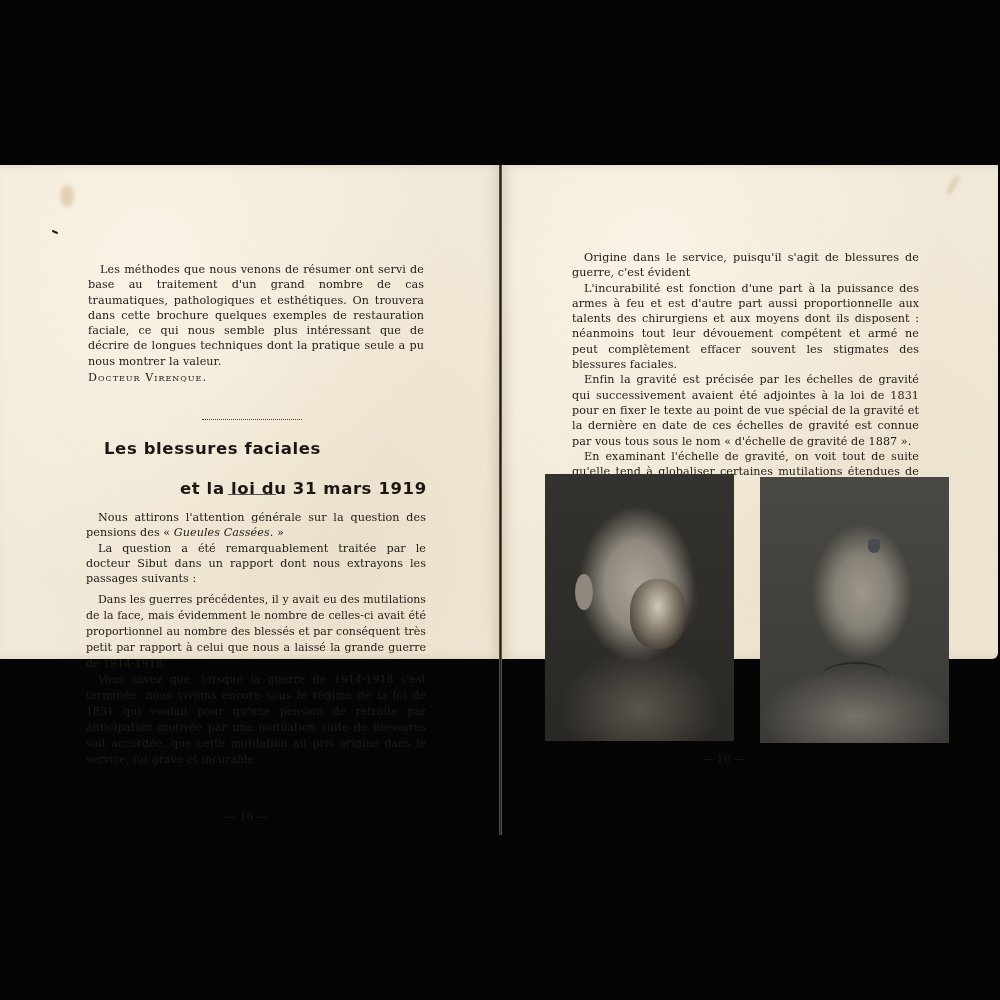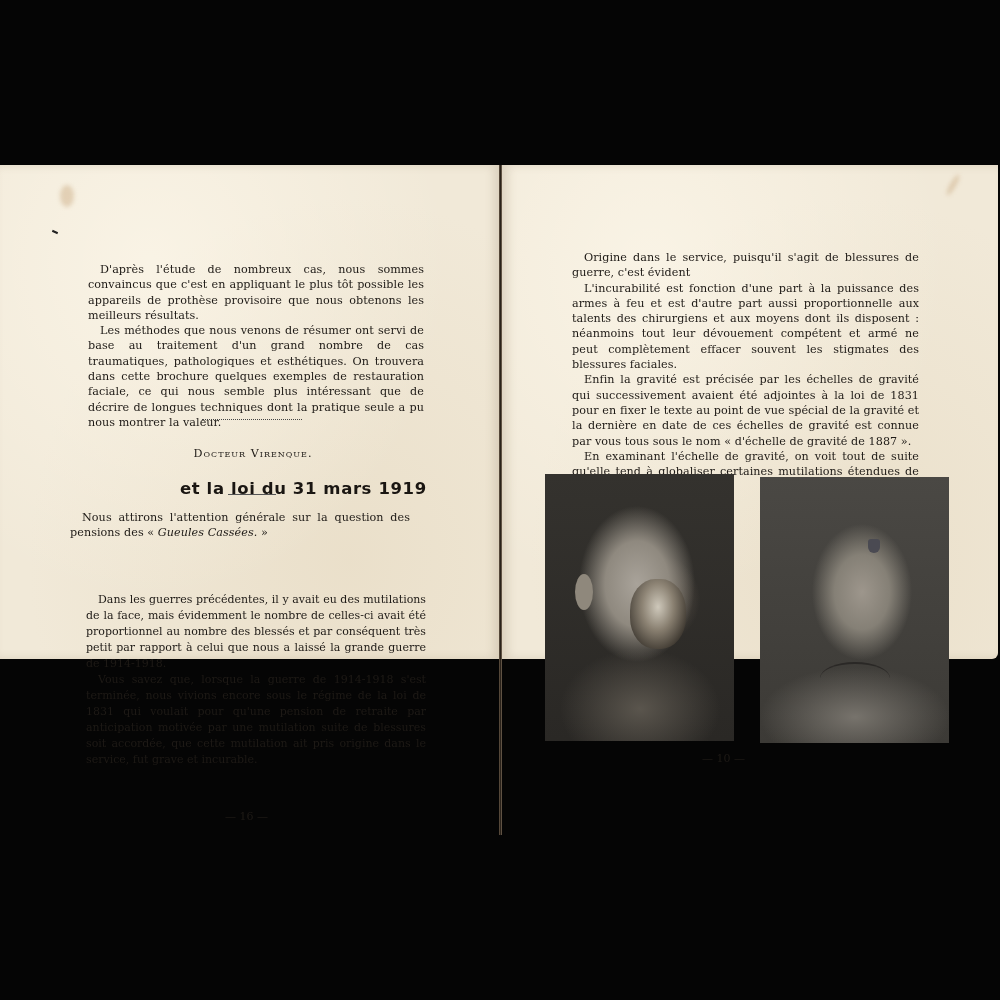--- a/index.html
+++ b/index.html
@@ -64,25 +64,25 @@
       font-size: 11.2px;
       line-height: 15.3px;
       text-align: justify;
       letter-spacing: 0.05px;
     }
     .text-block p {
       margin: 0;
       text-indent: 12px;
     }
     .signature {
-      text-align: center;
+      text-align: left;
       font-variant: small-caps;
       letter-spacing: 1px;
       padding-right: 6px;
-      margin-top: 16px;
+      margin-top: 1px;
     }
     .rule-wavy {
       position: absolute;
       height: 0;
       border-top: 1px dotted #444;
     }
     .rule-solid {
       position: absolute;
       height: 0;
       border-top: 1px solid #555;
@@ -167,33 +167,34 @@
 </head>
 <body>
 
 <div class="scene">
 
   <div class="page page-left">
     <div class="stain" style="left:60px;top:20px;width:14px;height:22px;"></div>
     <div class="speck" style="left:52px;top:66px;"></div>
 
     <div class="text-block" style="left:88px;top:97px;width:336px;">
-      <p>D'après l'étude de nombreux cas, nous sommes convaincus que c'est en appliquant le plus tôt possible les appareils de prothèse provisoire que nous obtenons les meilleurs résultats.</p>
       <p>Les méthodes que nous venons de résumer ont servi de base au traitement d'un grand nombre de cas traumatiques, pathologiques et esthétiques. On trouvera dans cette brochure quelques exemples de restauration faciale, ce qui nous semble plus intéressant que de décrire de longues techniques dont la pratique seule a pu nous montrer la valeur.</p>
       <div class="signature">Docteur Virenque.</div>
     </div>
 
     <div class="rule-wavy" style="left:202px;top:254px;width:100px;"></div>
 
+    <div class="heading" style="left:104px;top:274px;">Les blessures faciales</div>
     <div class="heading" style="left:180px;top:314px;">et la loi du 31 mars 1919</div>
 
     <div class="rule-solid" style="left:228px;top:329px;width:48px;"></div>
 
-    <div class="text-block" style="left:70px;top:345px;width:340px;">
+    <div class="text-block" style="left:86px;top:345px;width:340px;">
       <p><span>Nous attirons l'attention générale sur la question des pensions des « </span><i>Gueules Cassées.</i><span> »</span></p>
+      <p>La question a été remarquablement traitée par le docteur Sibut dans un rapport dont nous extrayons les passages suivants :</p>
     </div>
 
     <div class="quote-block" style="left:86px;top:427px;width:340px;">
       <p>Dans les guerres précédentes, il y avait eu des mutilations de la face, mais évidemment le nombre de celles-ci avait été proportionnel au nombre des blessés et par conséquent très petit par rapport à celui que nous a laissé la grande guerre de 1914-1918.</p>
       <p>Vous savez que, lorsque la guerre de 1914-1918 s'est terminée, nous vivions encore sous le régime de la loi de 1831 qui voulait pour qu'une pension de retraite par anticipation motivée par une mutilation suite de blessures soit accordée, que cette mutilation ait pris origine dans le service, fut grave et incurable.</p>
     </div>
 
     <div class="page-num" style="left:225px;top:597px;margin-top:48px;">— 16 —</div>
   </div>
 

